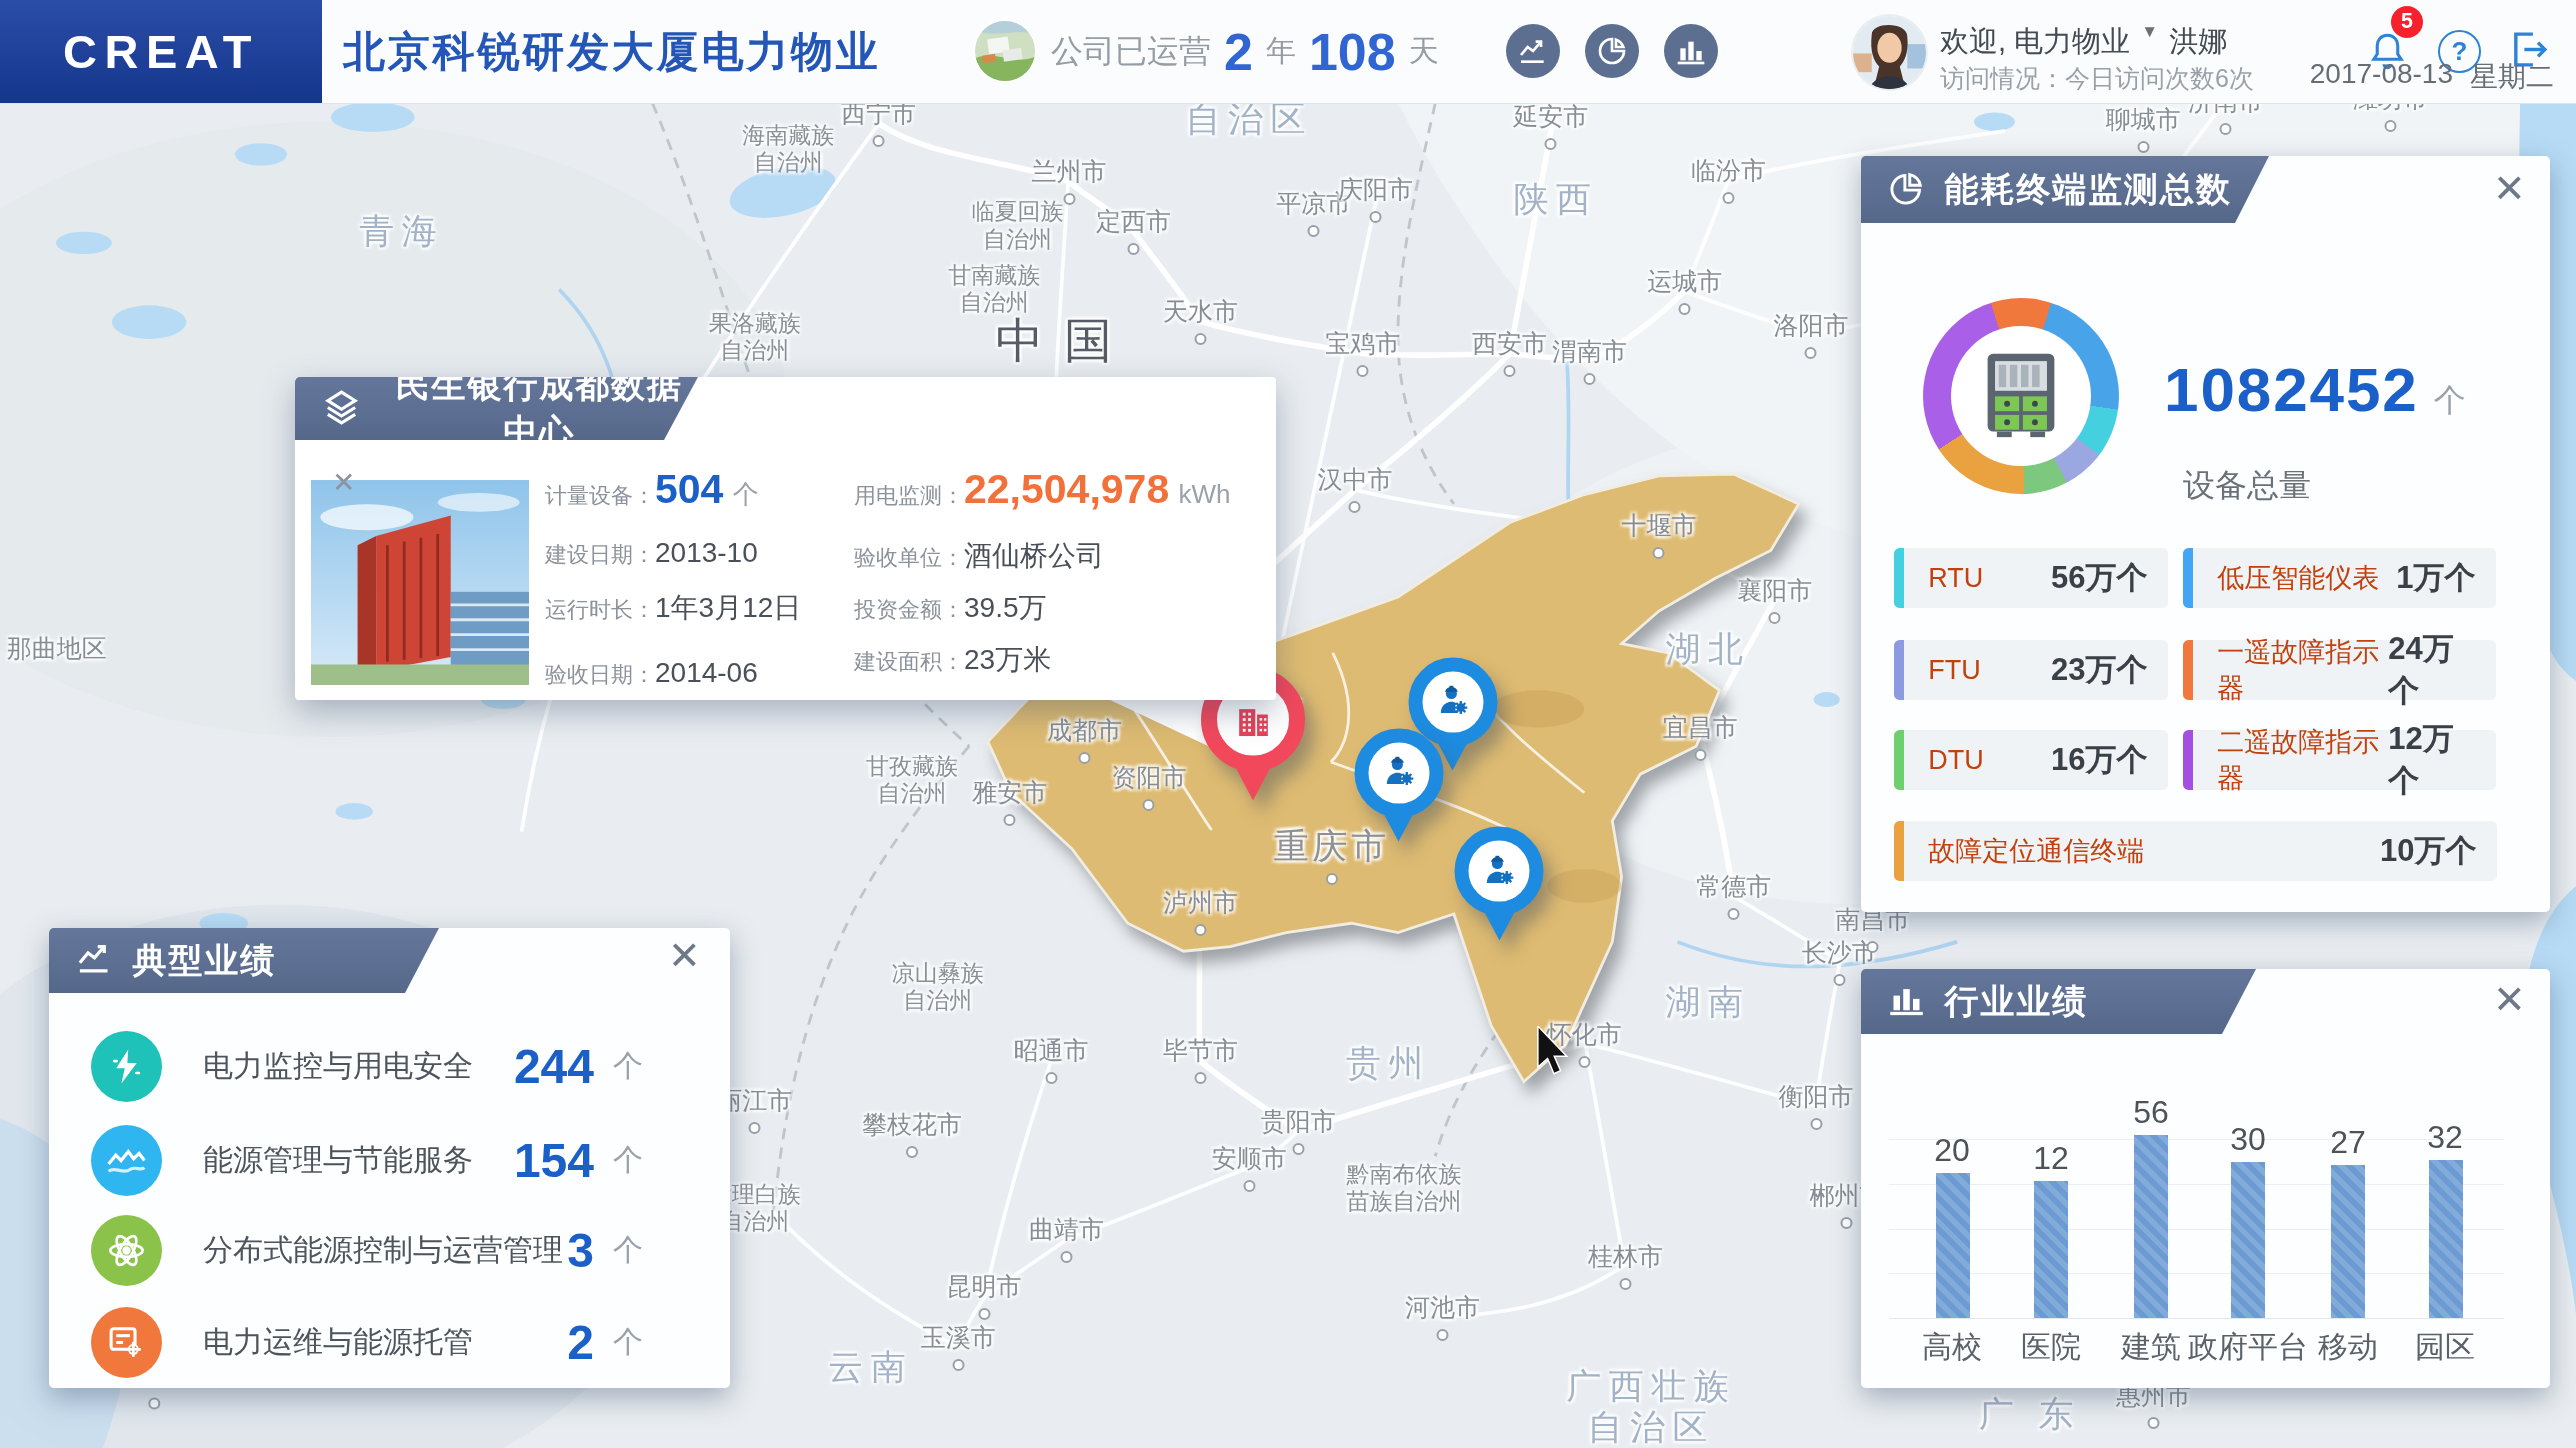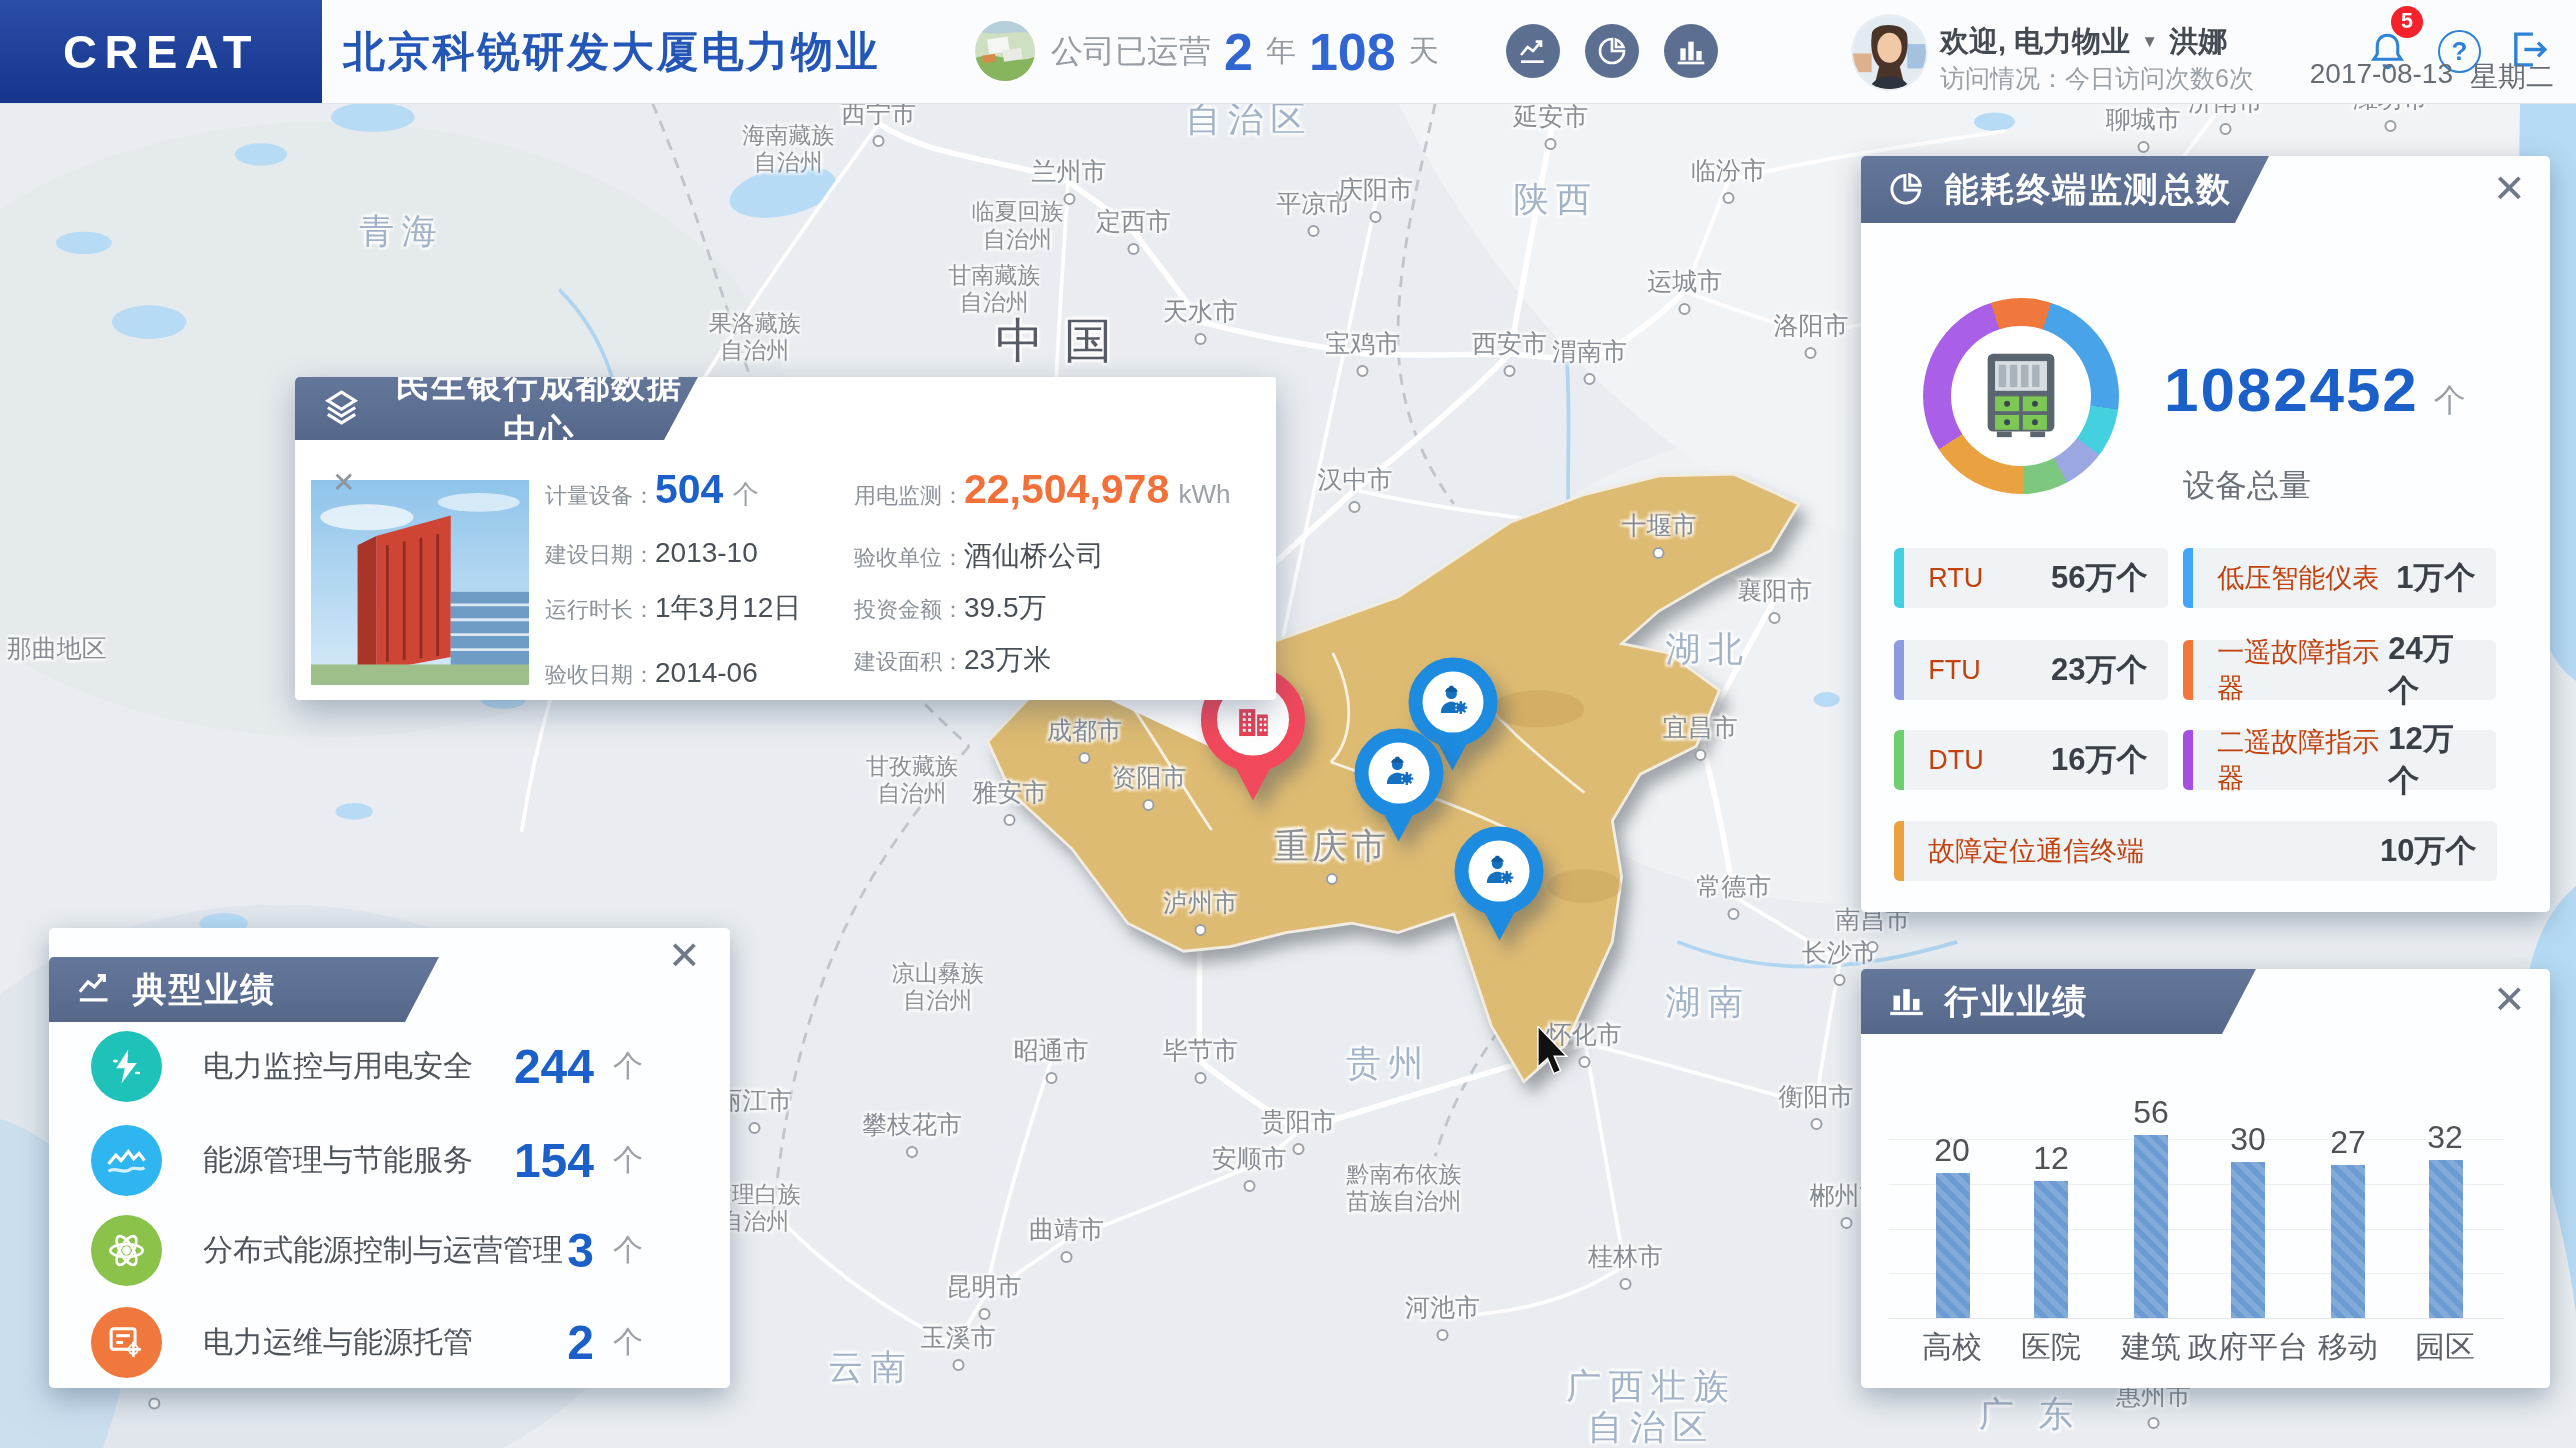--- a/index.html
+++ b/index.html
@@ -17,22 +17,22 @@
   .thumb{position:absolute;left:975px;top:21.4px;width:60px;height:60px;border-radius:50%;overflow:hidden;
          box-shadow:0 0 0 1.9px rgba(255,255,255,.8);}
   #op-box{position:absolute;left:1051px;top:0;height:103px;display:flex;align-items:center;gap:13px;}
   .op-label{font-size:32px;color:#959ca4;}
   .op-num{font-size:52px;font-weight:700;color:#3166d2;}
   .op-unit{font-size:30px;color:#959ca4;}
   .hicon{position:absolute;top:24px;width:54px;height:54px;border-radius:50%;background:#5c6f90;
          display:flex;align-items:center;justify-content:center;cursor:pointer;}
   #avatar{position:absolute;left:1853px;top:16px;width:73px;height:73px;border-radius:50%;overflow:hidden;
           box-shadow:0 0 0 1.9px #e8edf2;}
-  #greet-line{position:absolute;left:1940px;top:22.4px;font-size:29px;color:#434a52;font-weight:700;
-              display:flex;align-items:center;gap:11.2px;}
+  #greet-line{position:absolute;left:1940px;top:22.4px;font-size:29px;color:#434a52;font-weight:400;
+              display:flex;align-items:flex-start;gap:11.2px;}
   #greet-line .caret{font-size:17px;color:#6b7077;}
   #visit-line{position:absolute;left:1940px;top:62px;font-size:25px;color:#99a0a8;}
   #bell{position:absolute;left:2367px;top:30px;width:41px;height:43px;cursor:pointer;}
   #badge{position:absolute;left:2391px;top:5.6px;min-width:32px;height:32px;border-radius:16px;background:#f5222d;
          color:#fff;font-size:21.4px;font-weight:700;display:flex;align-items:center;justify-content:center;z-index:2;
          box-shadow:0 0 0 2.8px #fbfcfe;}
   #qmark{position:absolute;left:2438px;top:30px;width:39px;height:39px;border-radius:50%;border:2.8px solid #2e82d8;
          color:#2e82d8;font-size:26px;font-weight:700;display:flex;align-items:center;justify-content:center;cursor:pointer;}
   #logout{position:absolute;left:2509px;top:30px;cursor:pointer;}
   #date-line{position:absolute;left:2302px;top:58px;width:252px;font-size:28px;color:#666d75;text-align:right;
@@ -81,21 +81,21 @@
   #popup-close{position:absolute;left:37px;top:89px;font-size:28px;color:#8d949b;z-index:3;cursor:pointer;}
   .f-row{position:absolute;display:flex;align-items:baseline;white-space:nowrap;}
   .f-label{font-size:22px;color:#8b929b;}
   .f-value{font-size:28px;color:#4a5058;}
   .f-value.big-blue{font-size:41px;font-weight:700;color:#1a60c8;}
   .f-value.big-orange{font-size:41px;font-weight:700;color:#f2703a;}
   .f-unit{font-size:26px;color:#9aa1a8;margin-left:9.3px;}
 
   
   #perf{left:49px;top:928px;width:661px;height:460px;}
-  #perf .ribbon{width:390px;margin-top:29px;}
+  #perf .ribbon{width:390px;}
   #perf .closex{left:619px;top:7.5px;}
   .perf-row{position:absolute;left:42px;width:578px;height:75px;display:flex;align-items:center;}
   .perf-ic{width:71px;height:71px;border-radius:50%;display:flex;align-items:center;justify-content:center;flex:0 0 71px;}
   .perf-label{font-size:30px;color:#4d545c;margin-left:41px;}
   .perf-val{position:absolute;right:75px;font-size:48px;font-weight:700;color:#1a60c8;}
   .perf-unit{position:absolute;right:26px;font-size:30px;color:#9aa1a8;}
 
   
   #energy{left:1861px;top:156px;width:669px;height:756px;}
   #energy .ribbon{width:408px;height:67px;}

